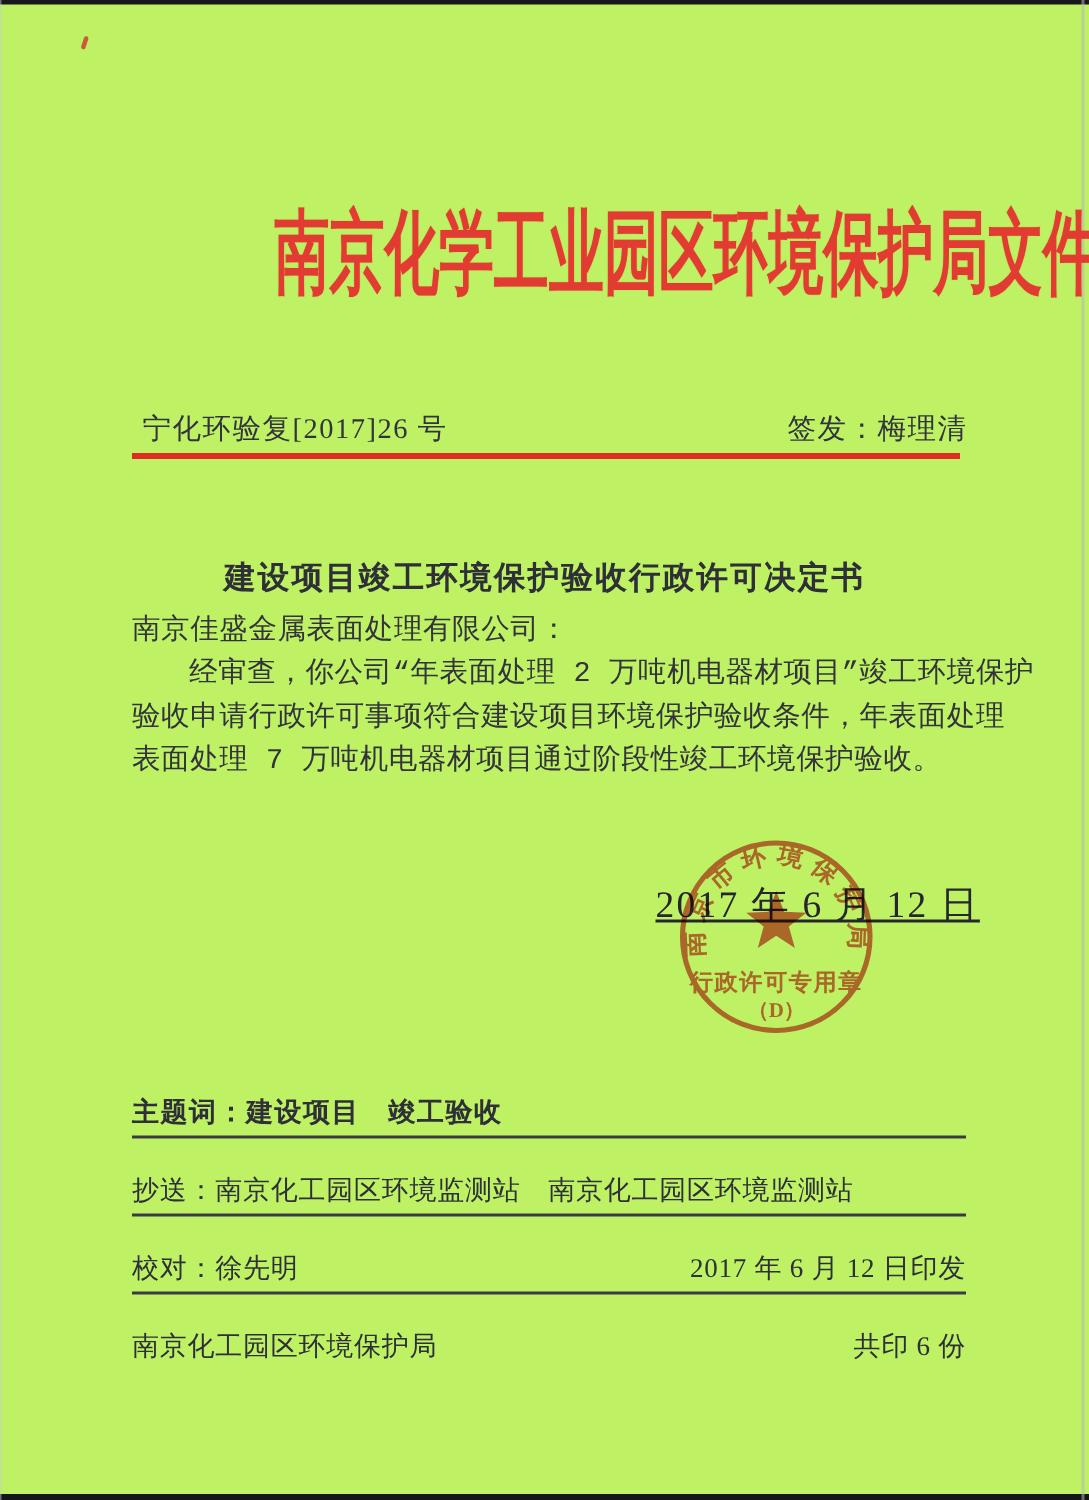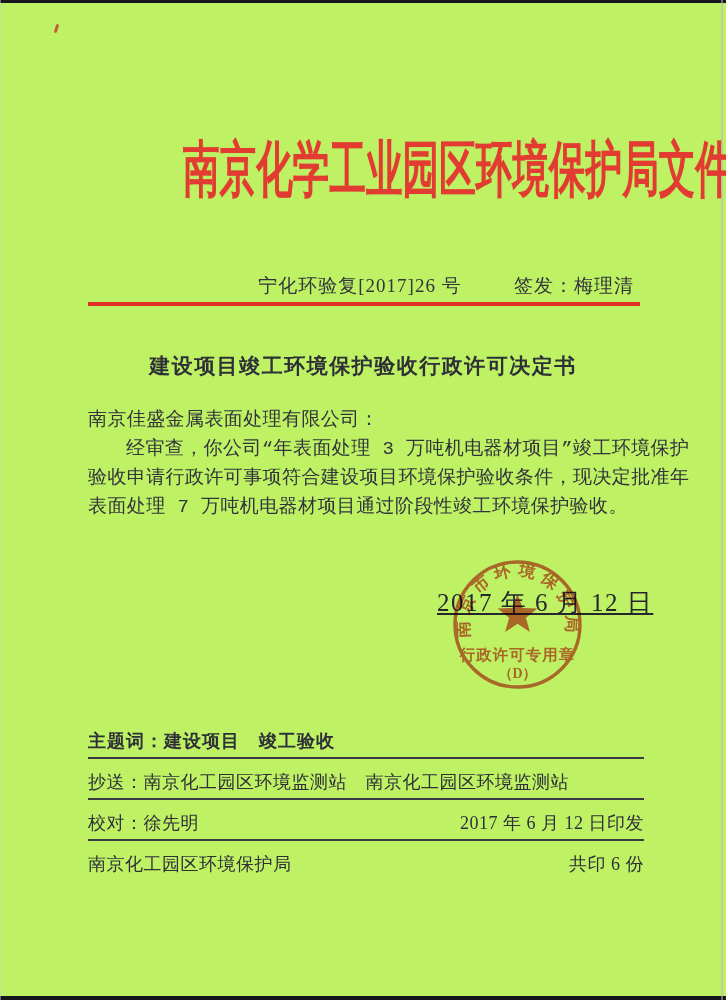--- a/index.html
+++ b/index.html
@@ -25,44 +25,44 @@
   
   .letterhead { position:absolute; top:130px; left:0; right:0; text-align:center; line-height:80px; }
   .letterhead-inner {
     display:inline-block; white-space:nowrap;
     font-size:61px; font-weight:700; color:#e23b31;
     transform:scaleX(.60); transform-origin:50% 50%;
     text-shadow: 0 0 1px rgba(226,59,49,.45);
   }
 
   
-  .docnum-row { position:absolute; top:273px; left:84px; width:552px; height:24px;
-                font-size:19px; letter-spacing:1px; text-align:center; }
+  .docnum-row { position:absolute; top:273px; left:95px; width:552px; height:24px;
+                font-size:19px; letter-spacing:1px; text-align:left; }
   .issuer { position:absolute; right:2px; top:0; }
 
   .red-rule { position:absolute; top:302px; left:88px; width:552px; height:4px; background:#e02d23; }
 
   
-  .doc-title { position:absolute; top:352px; left:0; right:0; margin:0; text-align:center;
+  .doc-title { position:absolute; top:371px; left:0; right:0; margin:0; text-align:center;
                font-size:21px; font-weight:700; letter-spacing:1.5px; color:#2e2f37; }
 
   
   .body-block { position:absolute; top:406px; left:88px; width:560px; }
   .body-block p { margin:0; font-size:19px; line-height:29px; letter-spacing:.4px; white-space:nowrap;font-family:Liberation Mono, monospace; }
   .body-block p.indent { text-indent:2em; }
 
   
   .issue-date { position:absolute; top:586px; left:437px; font-size:25px; letter-spacing:1.5px; color:#26262e;text-decoration:underline; }
   .seal { position:absolute; top:549px; left:442px; width:151px; height:151px;
           opacity:.82; mix-blend-mode:multiply; }
   .seal text { font-family:"Liberation Serif", serif; font-weight:700; }
 
   
   .footer { position:absolute; top:729px; left:88px; width:556px; font-size:18px; color:#2e2f37; }
-  .f-row { line-height:24px; padding-bottom:4px; border-bottom:2px solid #3a3a44; margin-bottom:11px;
+  .f-row { line-height:24px; padding-bottom:4px; border-bottom:2px solid #3a3a44; margin-bottom:22px;
            letter-spacing:.5px; }
   .f-row.bold { font-weight:700; letter-spacing:1px; }
   .f-row.split { display:flex; justify-content:space-between; }
   .f-row.last { border-bottom:none; margin-bottom:0;align-items:center; }
 </style>
 </head>
 <body>
 
 <div class="scan">
 
@@ -80,22 +80,22 @@
     <span>宁化环验复[2017]26 号</span>
     <span class="issuer">签发：梅理清</span>
   </div>
 
   <div class="red-rule"></div>
 
   <h2 class="doc-title">建设项目竣工环境保护验收行政许可决定书</h2>
 
   <div class="body-block">
     <p>南京佳盛金属表面处理有限公司：</p>
-    <p class="indent">经审查，你公司“年表面处理 3 万吨机电器材项目”竣工环境保护</p>
-    <p>验收申请行政许可事项符合建设项目环境保护验收条件，现决定批准年</p>
+    <p class="indent">经审查，你公司“年表面处理 2 万吨机电器材项目”竣工环境保护</p>
+    <p>验收申请行政许可事项符合建设项目环境保护验收条件，年表面处理</p>
     <p>表面处理 7 万吨机电器材项目通过阶段性竣工环境保护验收。</p>
   </div>
 
   <div class="issue-date">2017 年 6 月 12 日</div>
 
   <svg class="seal" viewBox="0 0 151 151" aria-hidden="true">
     <defs>
       <path id="sealArc" d="M 31.1,96.2 A 49,49 0 1 1 119.9,96.2" fill="none"></path>
     </defs>
     <circle cx="75.5" cy="75.5" r="62.5" fill="none" stroke="#dd4b43" stroke-width="3.4"></circle>

